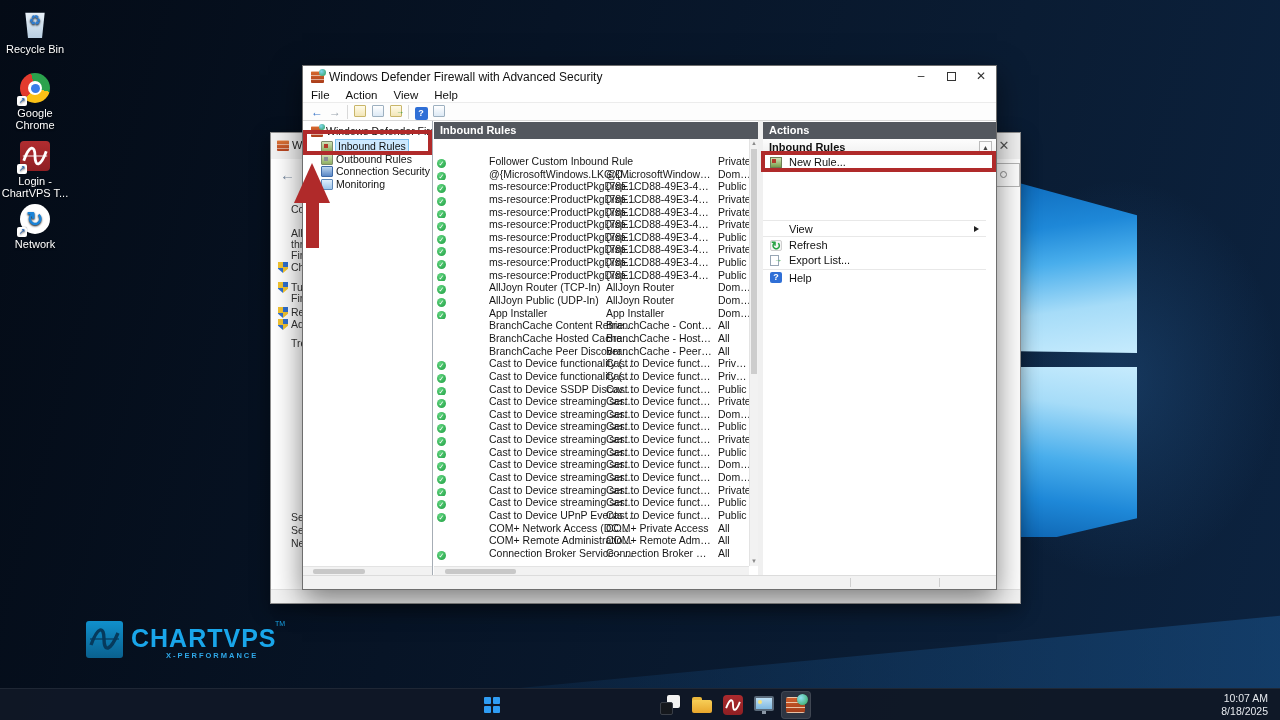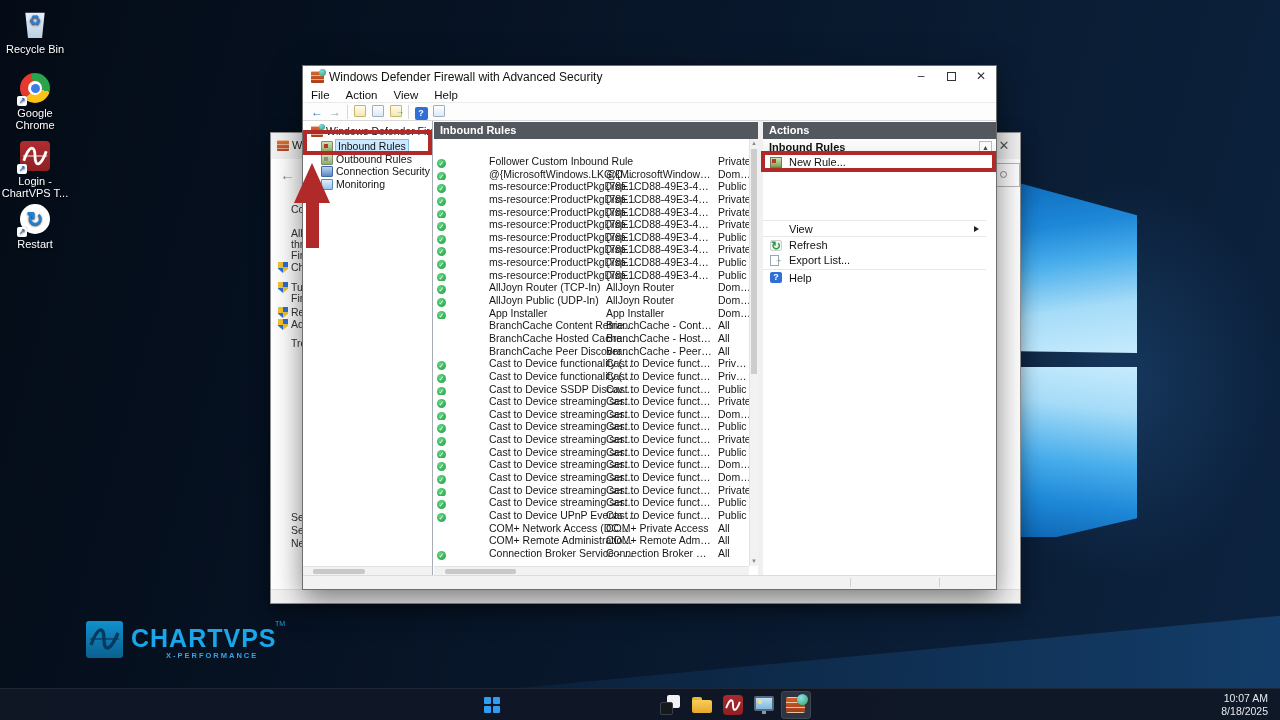--- a/index.html
+++ b/index.html
@@ -206,21 +206,21 @@
     <div class="shortcut-badge">↗</div>
   </div>
   <div>Login - ChartVPS T...</div>
 </div>
 <div class="abs dicon" style="left:0;top:203px;">
   <div class="art">
     <div class="restart-circ"></div>
       <div class="restart-glyph">↻</div>
     <div class="shortcut-badge">↗</div>
   </div>
-  <div>Restart</div>
+  <div>Network</div>
 </div>
 
 <div id="brand" class="abs" style="width:220px;height:50px;">
   <div class="brand-sq">
     <svg viewBox="0 0 37 37" style="position:absolute;inset:0;">
         <path d="M5 24 C 12 5, 18 5, 18 18 C 18 31, 24 31, 32 12" fill="none" stroke="#063a5c" stroke-width="3.4"></path>
         <line x1="4" y1="18" x2="33" y2="18" stroke="#063a5c" stroke-width="1.2"></line>
       </svg>
   </div>
   <div class="brand-name">CHARTVPS</div>

